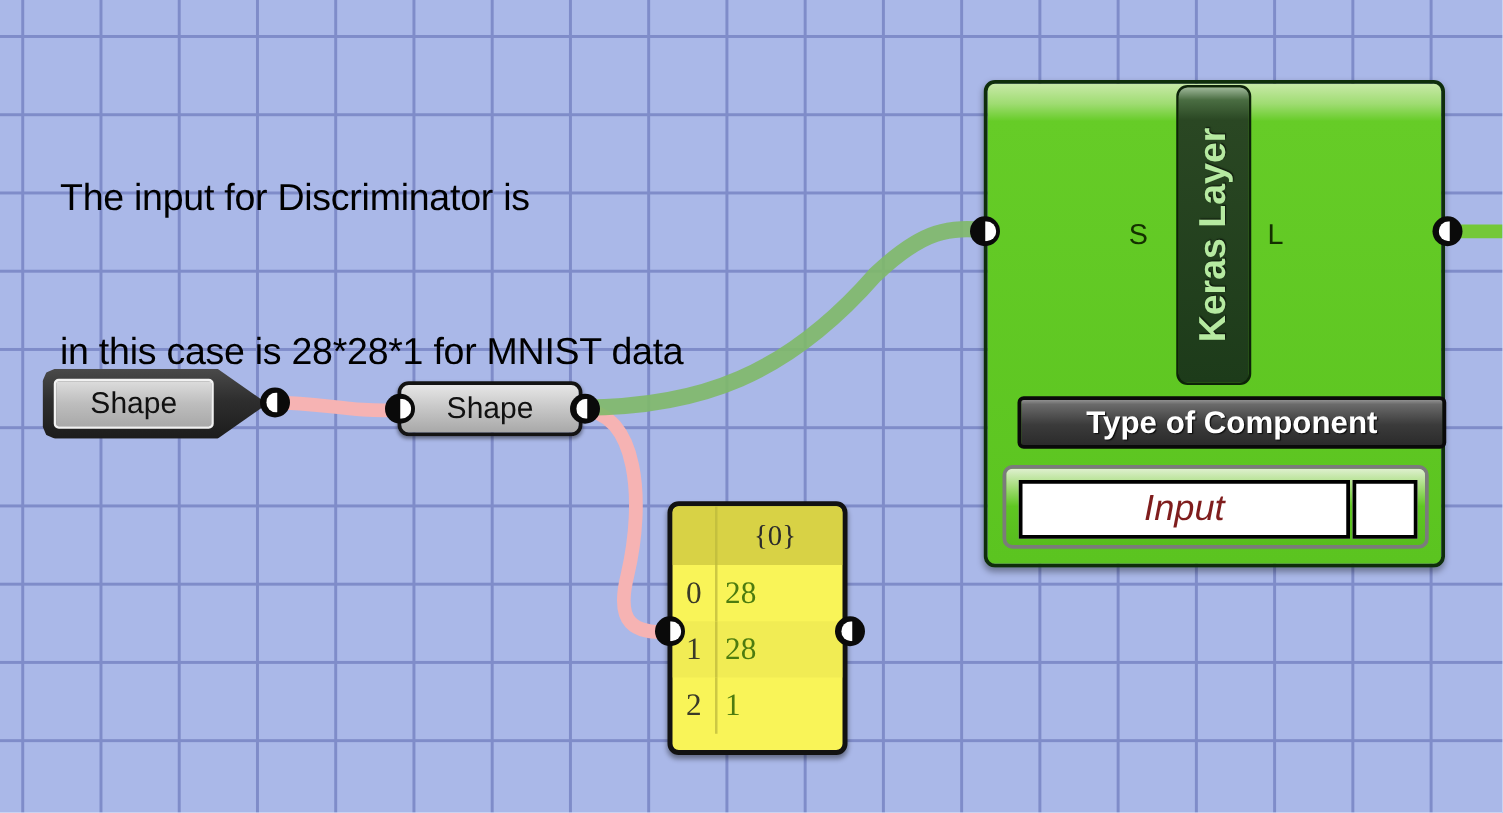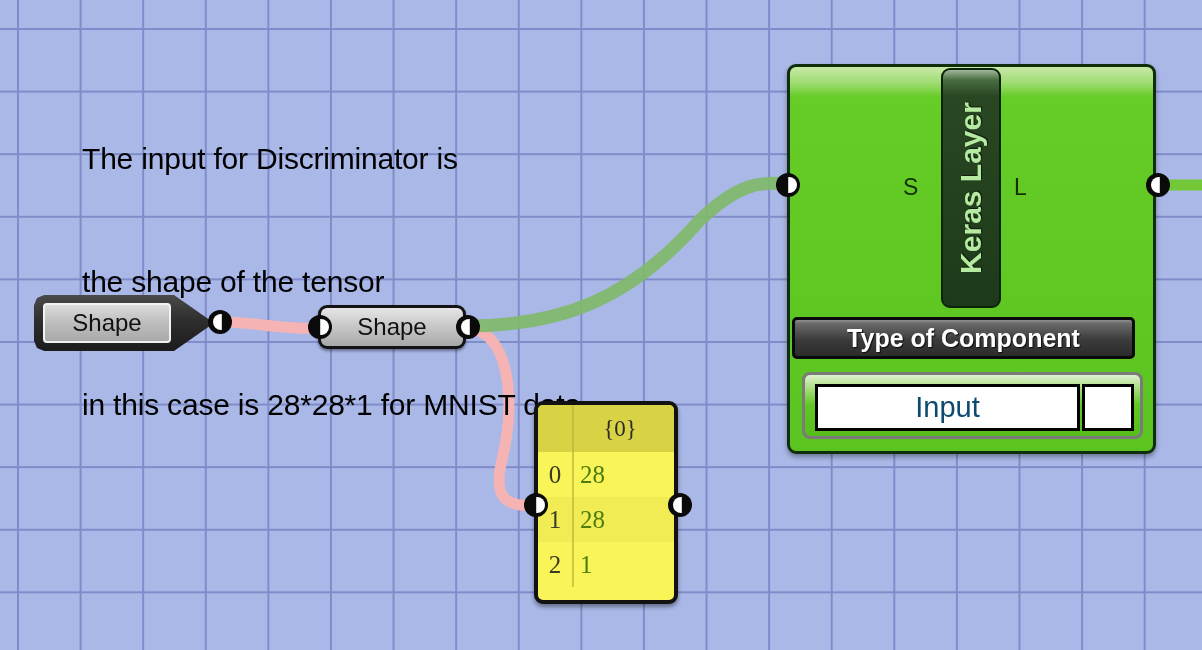--- a/index.html
+++ b/index.html
@@ -38,21 +38,20 @@
   .annotation {
     position: absolute;
     left: 48px;
     top: 56px;
     color: #000;
     font-size: 30px;
     line-height: 41px;
     font-family: "Liberation Sans", sans-serif;
     white-space: pre;
     letter-spacing: -0.2px;
-    margin-left: 34px;
   }
 
   
   .tag-node {
     position: absolute;
     left: 34px;
     top: 295px;
     width: 180px;
     height: 56px;
   }
@@ -225,21 +224,21 @@
     white-space: nowrap;
     font-size: 30px;
     font-weight: bold;
     color: #b6eaa1;
     text-shadow: 1px 1px 1px rgba(0,0,0,0.6);
     font-family: "Liberation Sans", sans-serif;
   }
 
   .gh-typebar {
     position: absolute;
-    left: 2px;
+    left: 24px;
     top: 250px;
     width: 343px;
     height: 42px;
     background: linear-gradient(to bottom, #8f8f8f 0%, #6a6a6a 10%, #3b3b3b 55%, #2b2b2b 100%);
     border: 3px solid #0a0a0a;
     border-radius: 5px;
     box-sizing: border-box;
     display: flex;
     align-items: center;
     justify-content: center;
@@ -270,21 +269,22 @@
     height: 47px;
     background: #ffffff;
     border: 3px solid #000000;
     box-sizing: border-box;
     display: flex;
     align-items: center;
     justify-content: center;
   }
   .gh-inputfield-text {
     font-size: 29px;
-    color: #0c4a6e;
+    font-style: italic;
+    color: #7f1d1d;
     font-family: "Liberation Sans", sans-serif;
   }
   .gh-inputbtn {
     position: absolute;
     left: 277px;
     top: 9px;
     width: 52px;
     height: 47px;
     background: #ffffff;
     border: 3px solid #000000;
@@ -302,21 +302,20 @@
 
     <path d="M 466 328 C 510 330, 516 400, 502 460 C 492 500, 508 506, 534 506" stroke="#f6b3b3" stroke-width="11" fill="none" stroke-linecap="round"></path>
 
     <path d="M 466 326 C 560 326, 630 300, 700 220 C 740 182, 760 182, 790 184" stroke="#7fb968" stroke-width="13" fill="none" stroke-linecap="round" opacity="0.9"></path>
 
     <path d="M 1158 185 L 1202 185" stroke="#74c838" stroke-width="11" fill="none" stroke-linecap="round"></path>
   </svg>
 
   <div class="annotation">
     <div>The input for Discriminator is</div>
-    <div>the shape of the tensor</div>
     <div>in this case is 28*28*1 for MNIST data</div>
   </div>
 
   <div class="tag-node">
     <div class="tag-body"></div>
     <div class="tag-inner">
       <span class="tag-label">Shape</span>
     </div>
   </div>
   <div class="port right-cut" style="left:208px; top:310px;"></div>

